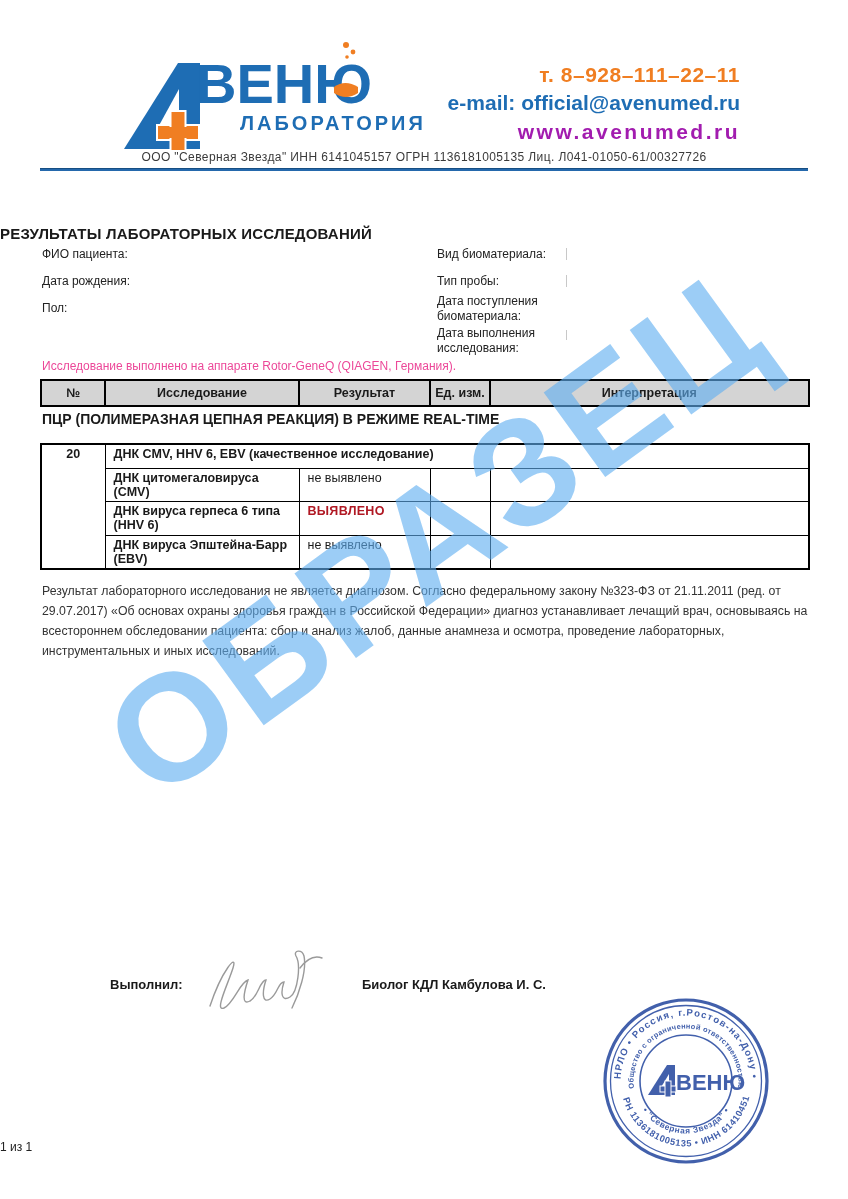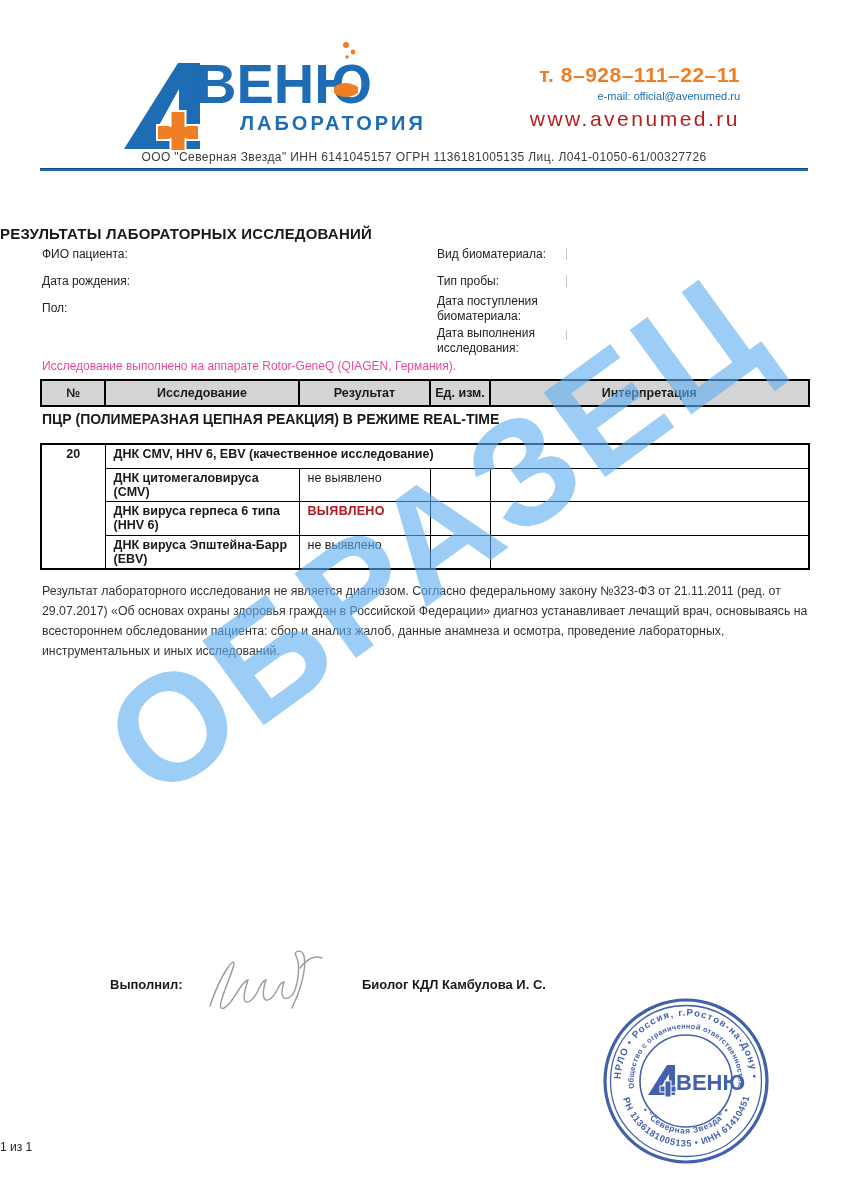--- a/index.html
+++ b/index.html
@@ -10,22 +10,22 @@
   
   .logo-wrap { position:absolute; left:122px; top:55px; width:340px; height:92px; }
   .a-mark { position:absolute; left:0; top:4px; }
   .brand-line { position:absolute; left:74px; top:-4px; font-size:56px; font-weight:700;
                 color:#1E6DB4; letter-spacing:0px; white-space:nowrap; }
   .flask-yu { position:relative; display:inline-block; vertical-align:baseline; }
   .logo-sub { position:absolute; left:118px; top:57px; font-size:20px; font-weight:700;
               color:#1E6DB4; letter-spacing:3px; white-space:nowrap; }
   .contacts { position:absolute; right:108px; top:62px; text-align:right; line-height:1.25; }
   .contact-phone { color:#F07E22; font-size:21px; font-weight:700; letter-spacing:0.5px; }
-  .contact-email { color:#1E6DB4; font-size:11px; font-weight:400; margin-top:2px; }
-  .contact-web   { color:#b91c1c; font-size:21px; font-weight:400; letter-spacing:2.5px; margin-top:2px; }
+  .contact-email { color:#1E6DB4; font-size:21px; font-weight:700; margin-top:2px; }
+  .contact-web   { color:#a21caf; font-size:21px; font-weight:700; letter-spacing:2.5px; margin-top:2px; }
   .company-line { position:absolute; left:0; top:150px; width:100%; text-align:center;
                   font-size:12px; color:#3a3a3a; letter-spacing:0.4px; }
   .blue-rule { position:absolute; left:40px; top:168px; width:768px; height:3px;
                background:#2468AC; border-top:1px solid #174e82; }
 
   
   .doc-title { position:absolute; left:0; top:225px; width:100%; text-align:left;
                font-size:15px; font-weight:700; letter-spacing:0.2px; }
   .pf { position:absolute; font-size:12px; color:#222; line-height:15px; }
   .redact { position:absolute; width:1px; background:#c8c8c8; }

